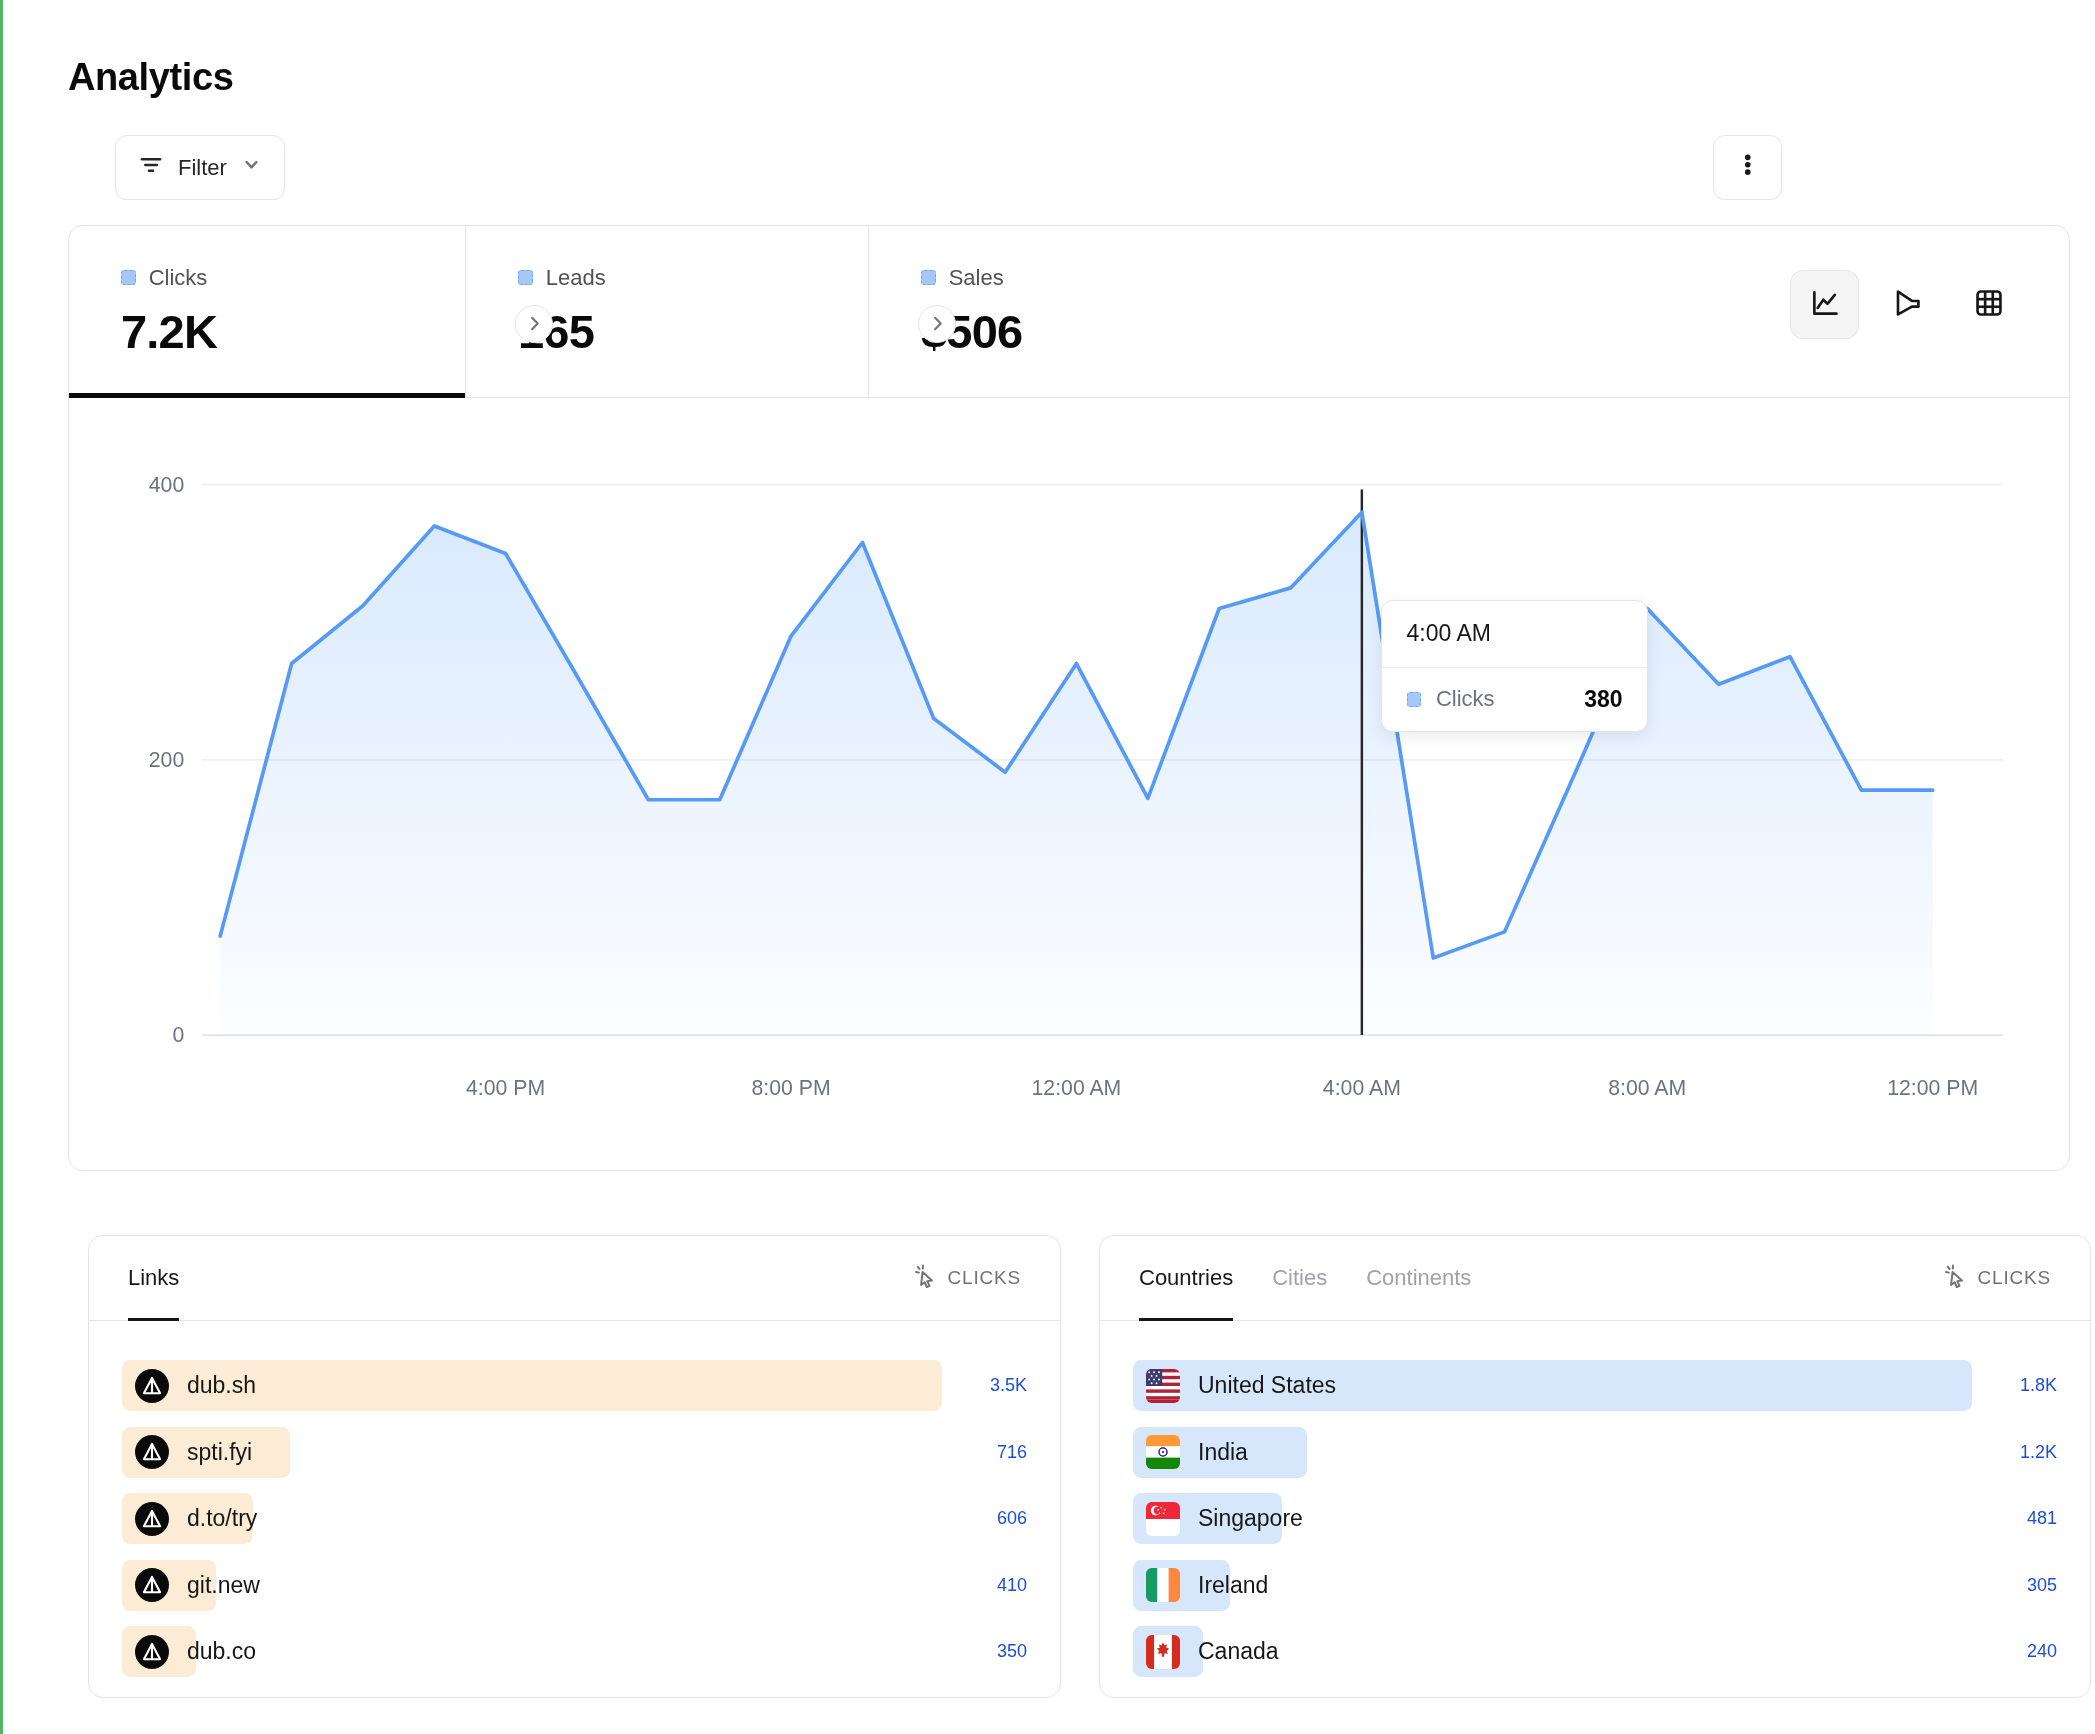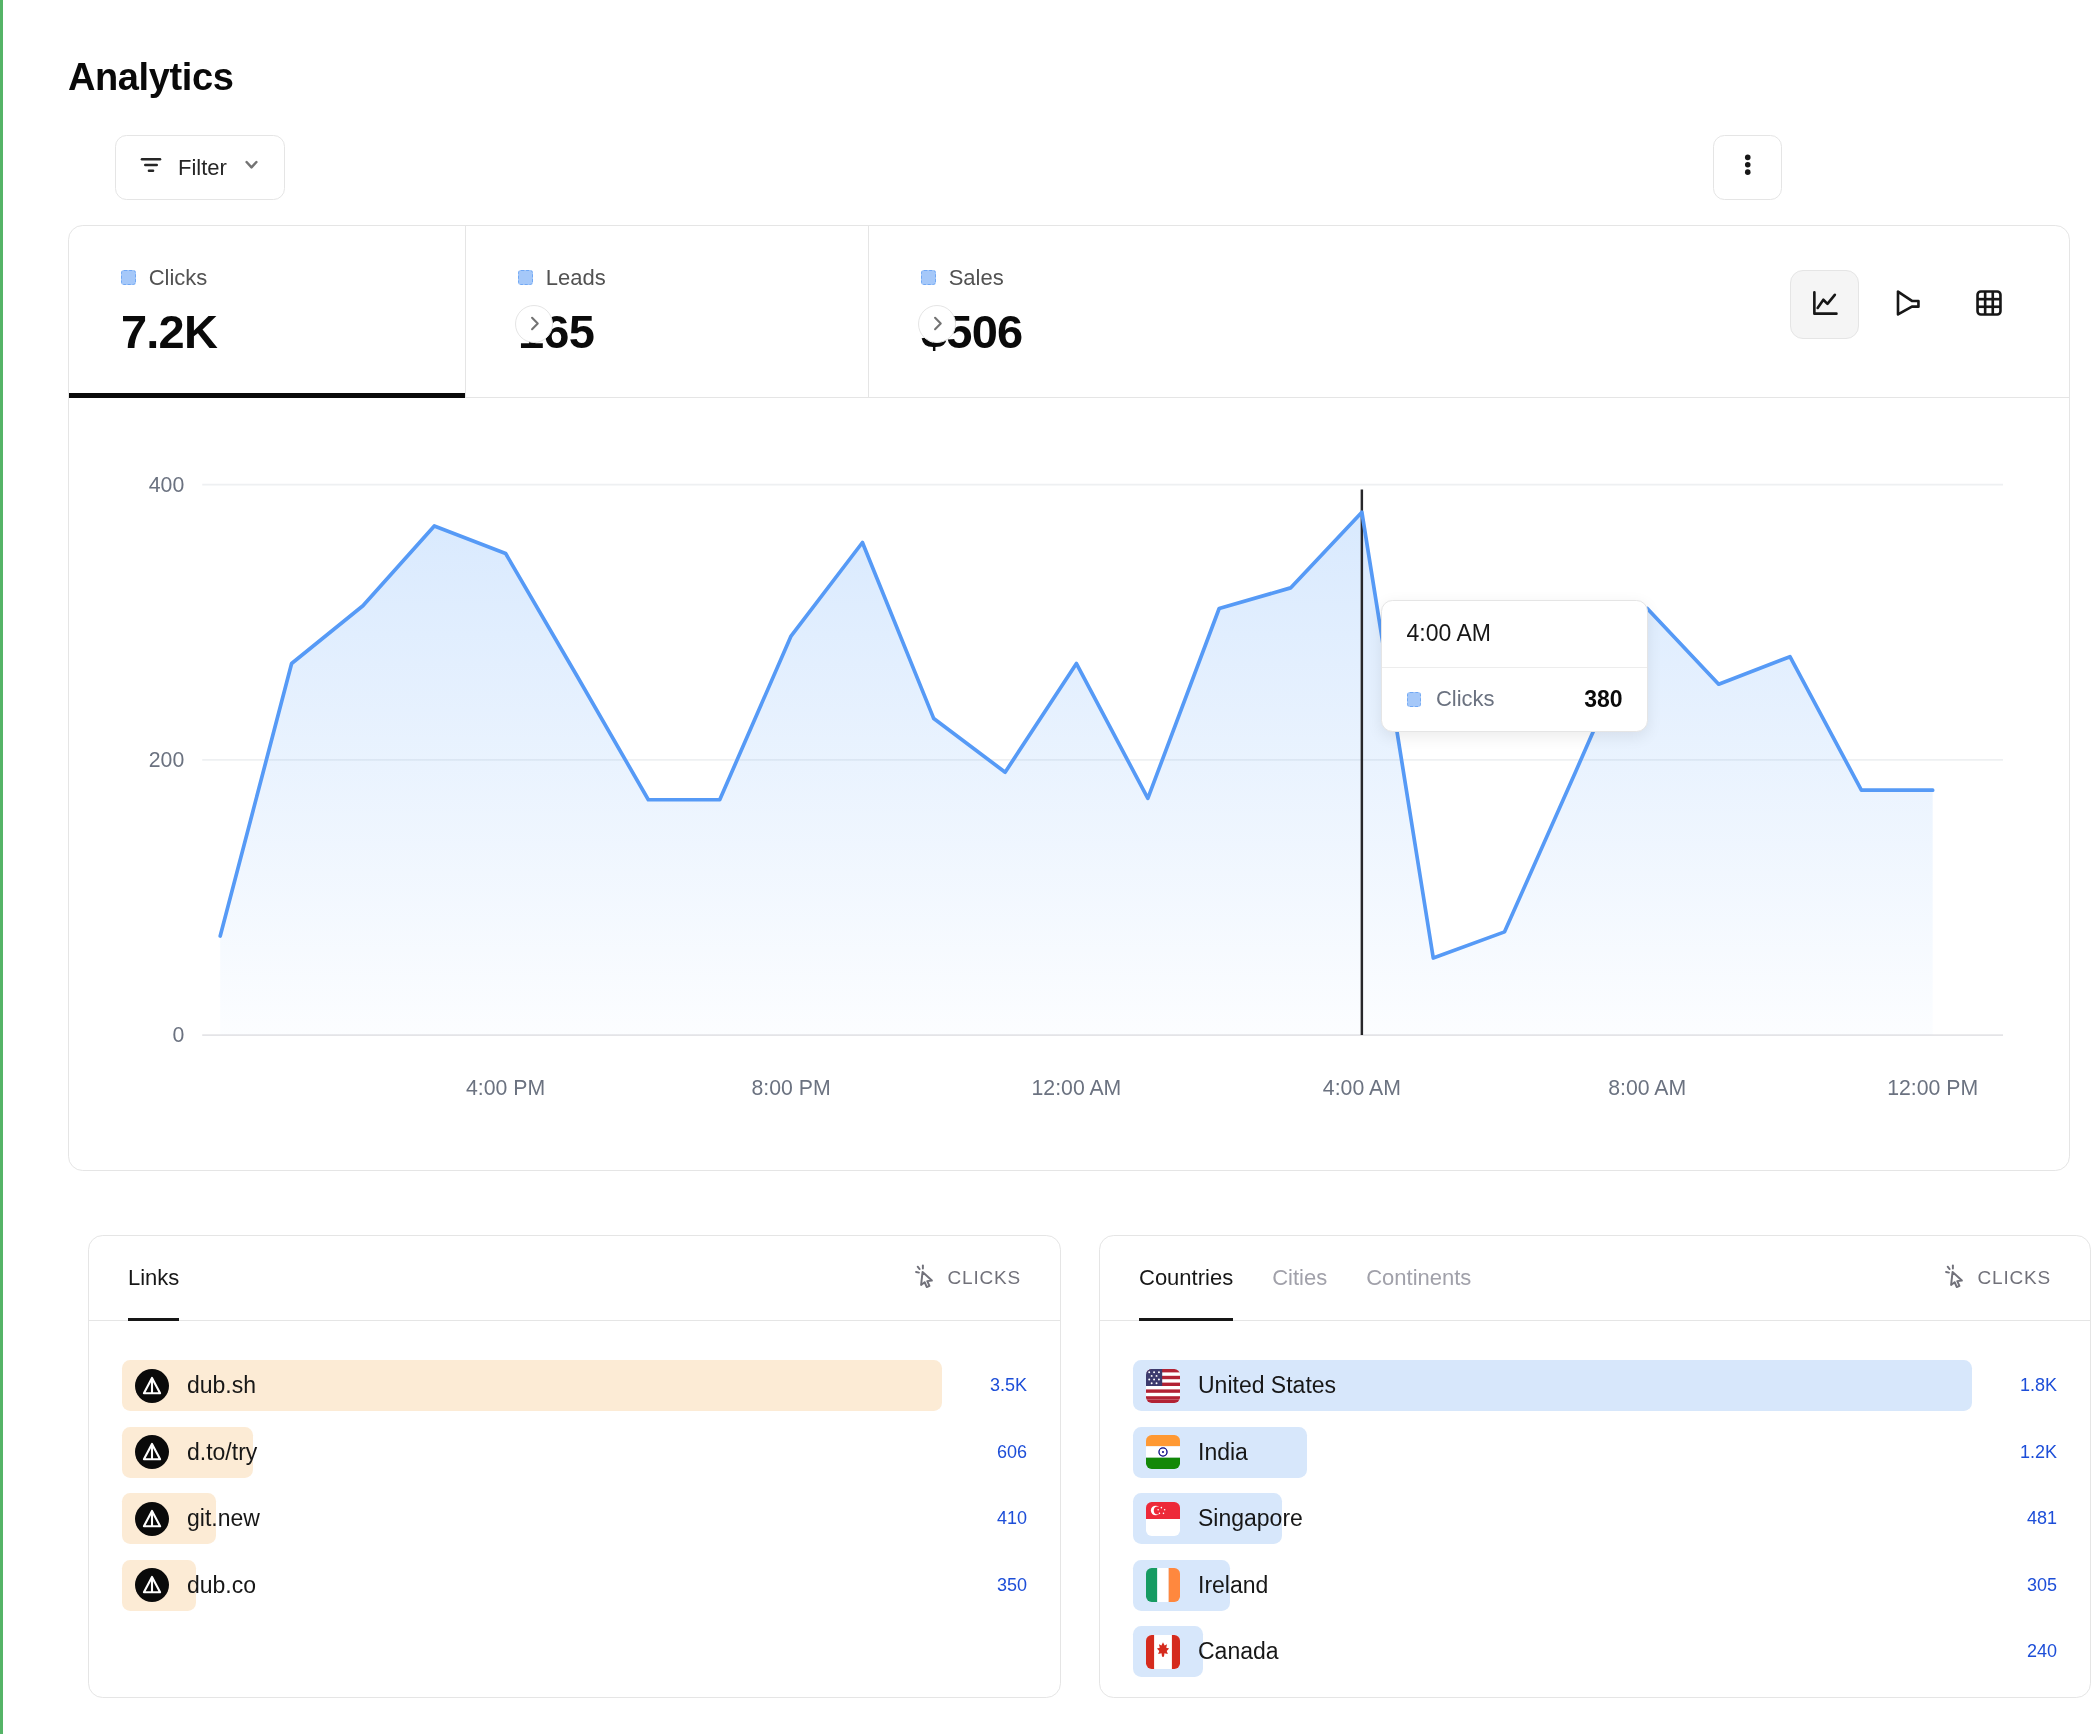--- a/index.html
+++ b/index.html
@@ -217,20 +217,36 @@
                   <line x1="21" y1="11" x2="21" y2="30" stroke="#fff" stroke-width="2.6"></line>
                 </svg>
               </span>
               <span>dub.sh</span>
             </div>
           </div>
           <div class="row-value">3.5K</div>
         </div>
         <div class="row">
           <div class="bar-track">
+            <div class="bar" style="width: 20.5%; background: rgb(252, 235, 213);"></div>
+            <div class="row-label">
+              <span class="dub-icon">
+                <svg width="34" height="34" viewBox="0 0 42 42">
+                  <circle cx="21" cy="21" r="21" fill="#0a0a0a"></circle>
+                  <path d="M21 11 L31 30 H11 Z" fill="none" stroke="#fff" stroke-width="2.6" stroke-linejoin="round"></path>
+                  <line x1="21" y1="11" x2="21" y2="30" stroke="#fff" stroke-width="2.6"></line>
+                </svg>
+              </span>
+              <span>spti.fyi</span>
+            </div>
+          </div>
+          <div class="row-value">716</div>
+        </div>
+        <div class="row">
+          <div class="bar-track">
             <div class="bar" style="width: 16%; background: rgb(252, 235, 213);"></div>
             <div class="row-label">
               <span class="dub-icon">
                 <svg width="34" height="34" viewBox="0 0 42 42">
                   <circle cx="21" cy="21" r="21" fill="#0a0a0a"></circle>
                   <path d="M21 11 L31 30 H11 Z" fill="none" stroke="#fff" stroke-width="2.6" stroke-linejoin="round"></path>
                   <line x1="21" y1="11" x2="21" y2="30" stroke="#fff" stroke-width="2.6"></line>
                 </svg>
               </span>
               <span>d.to/try</span>

